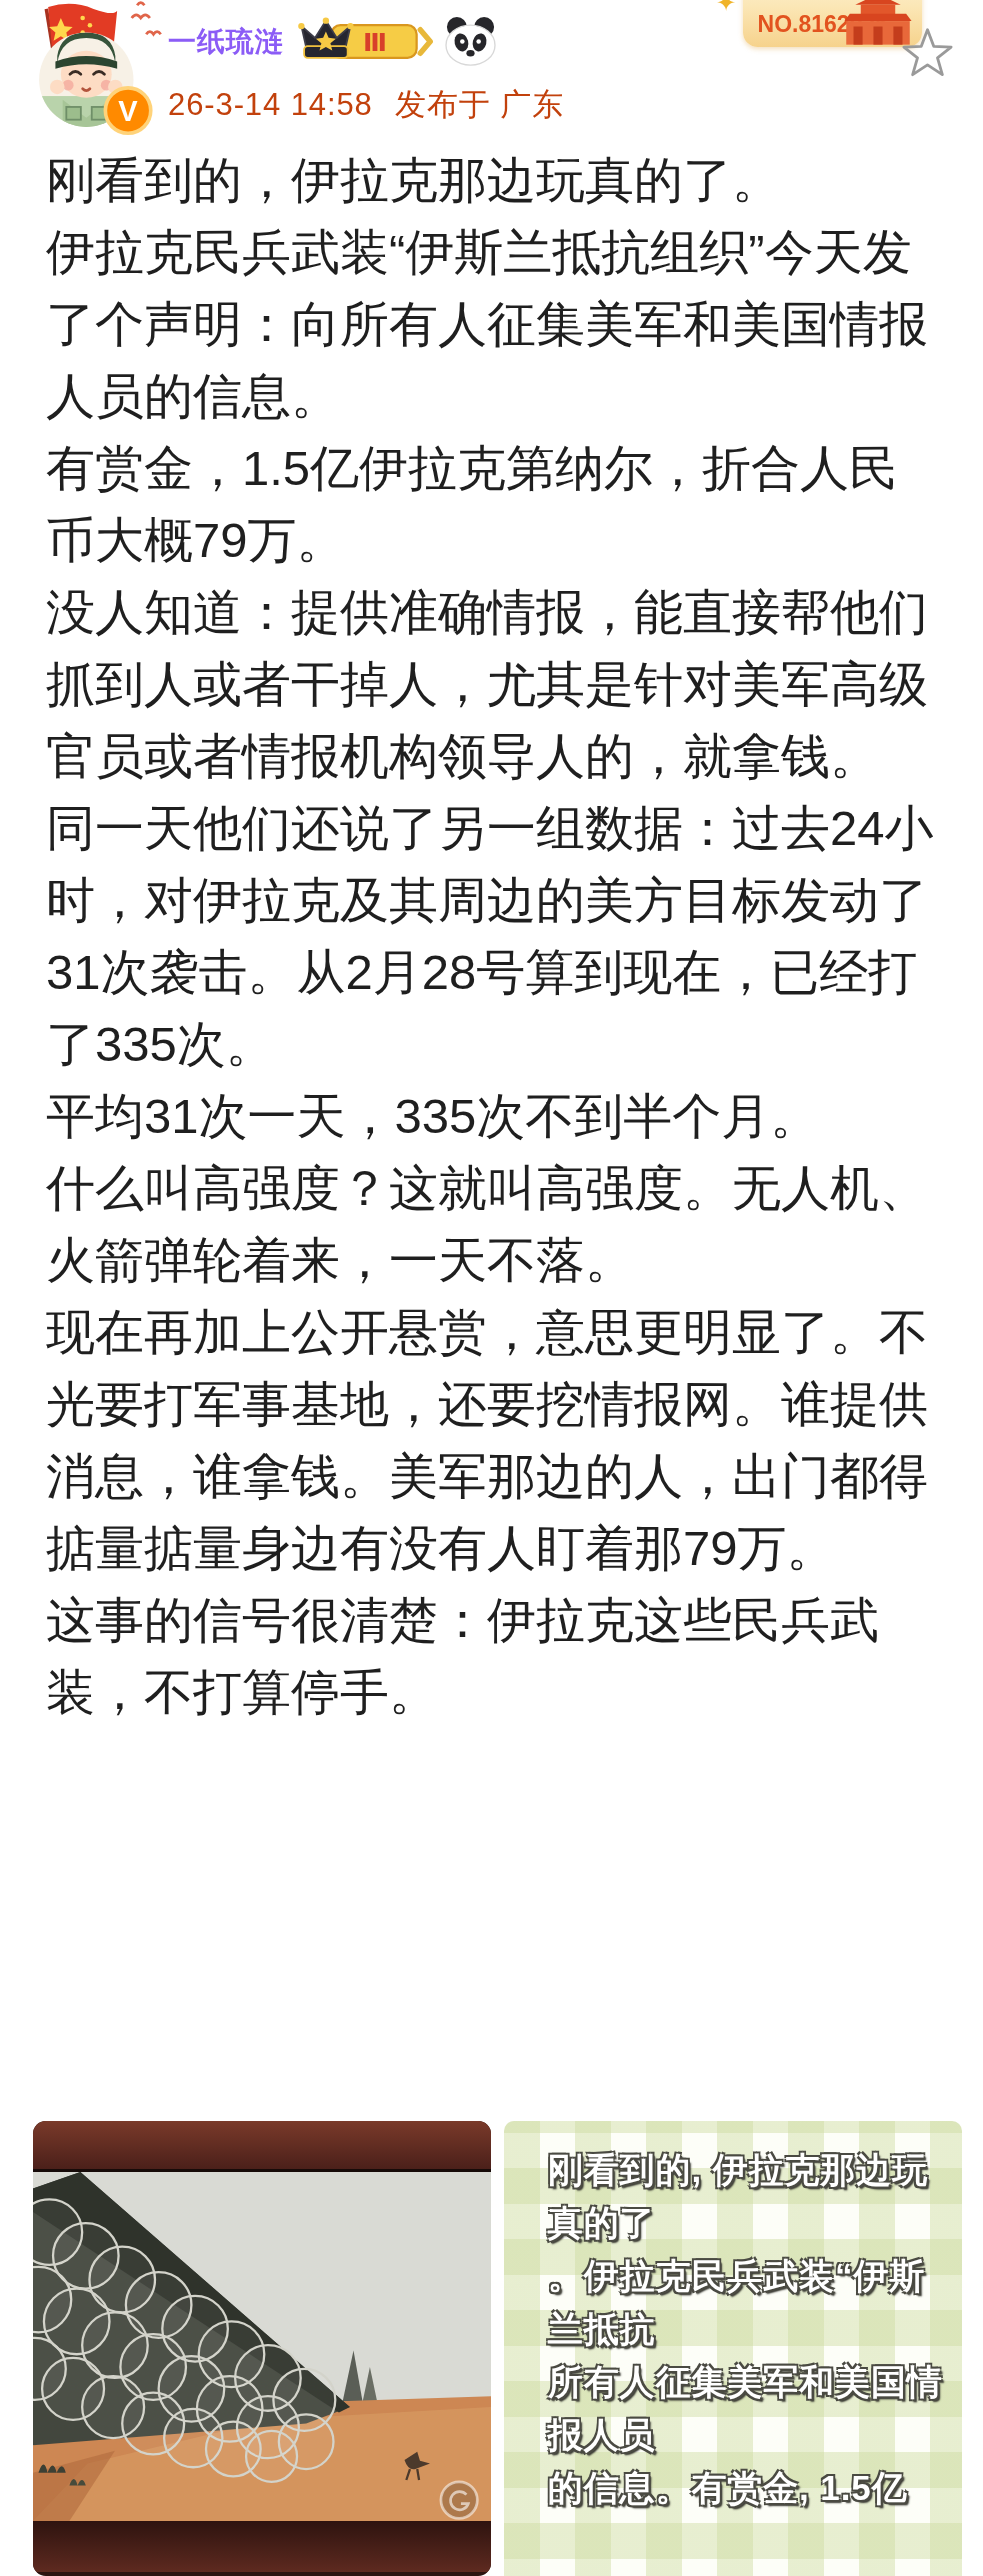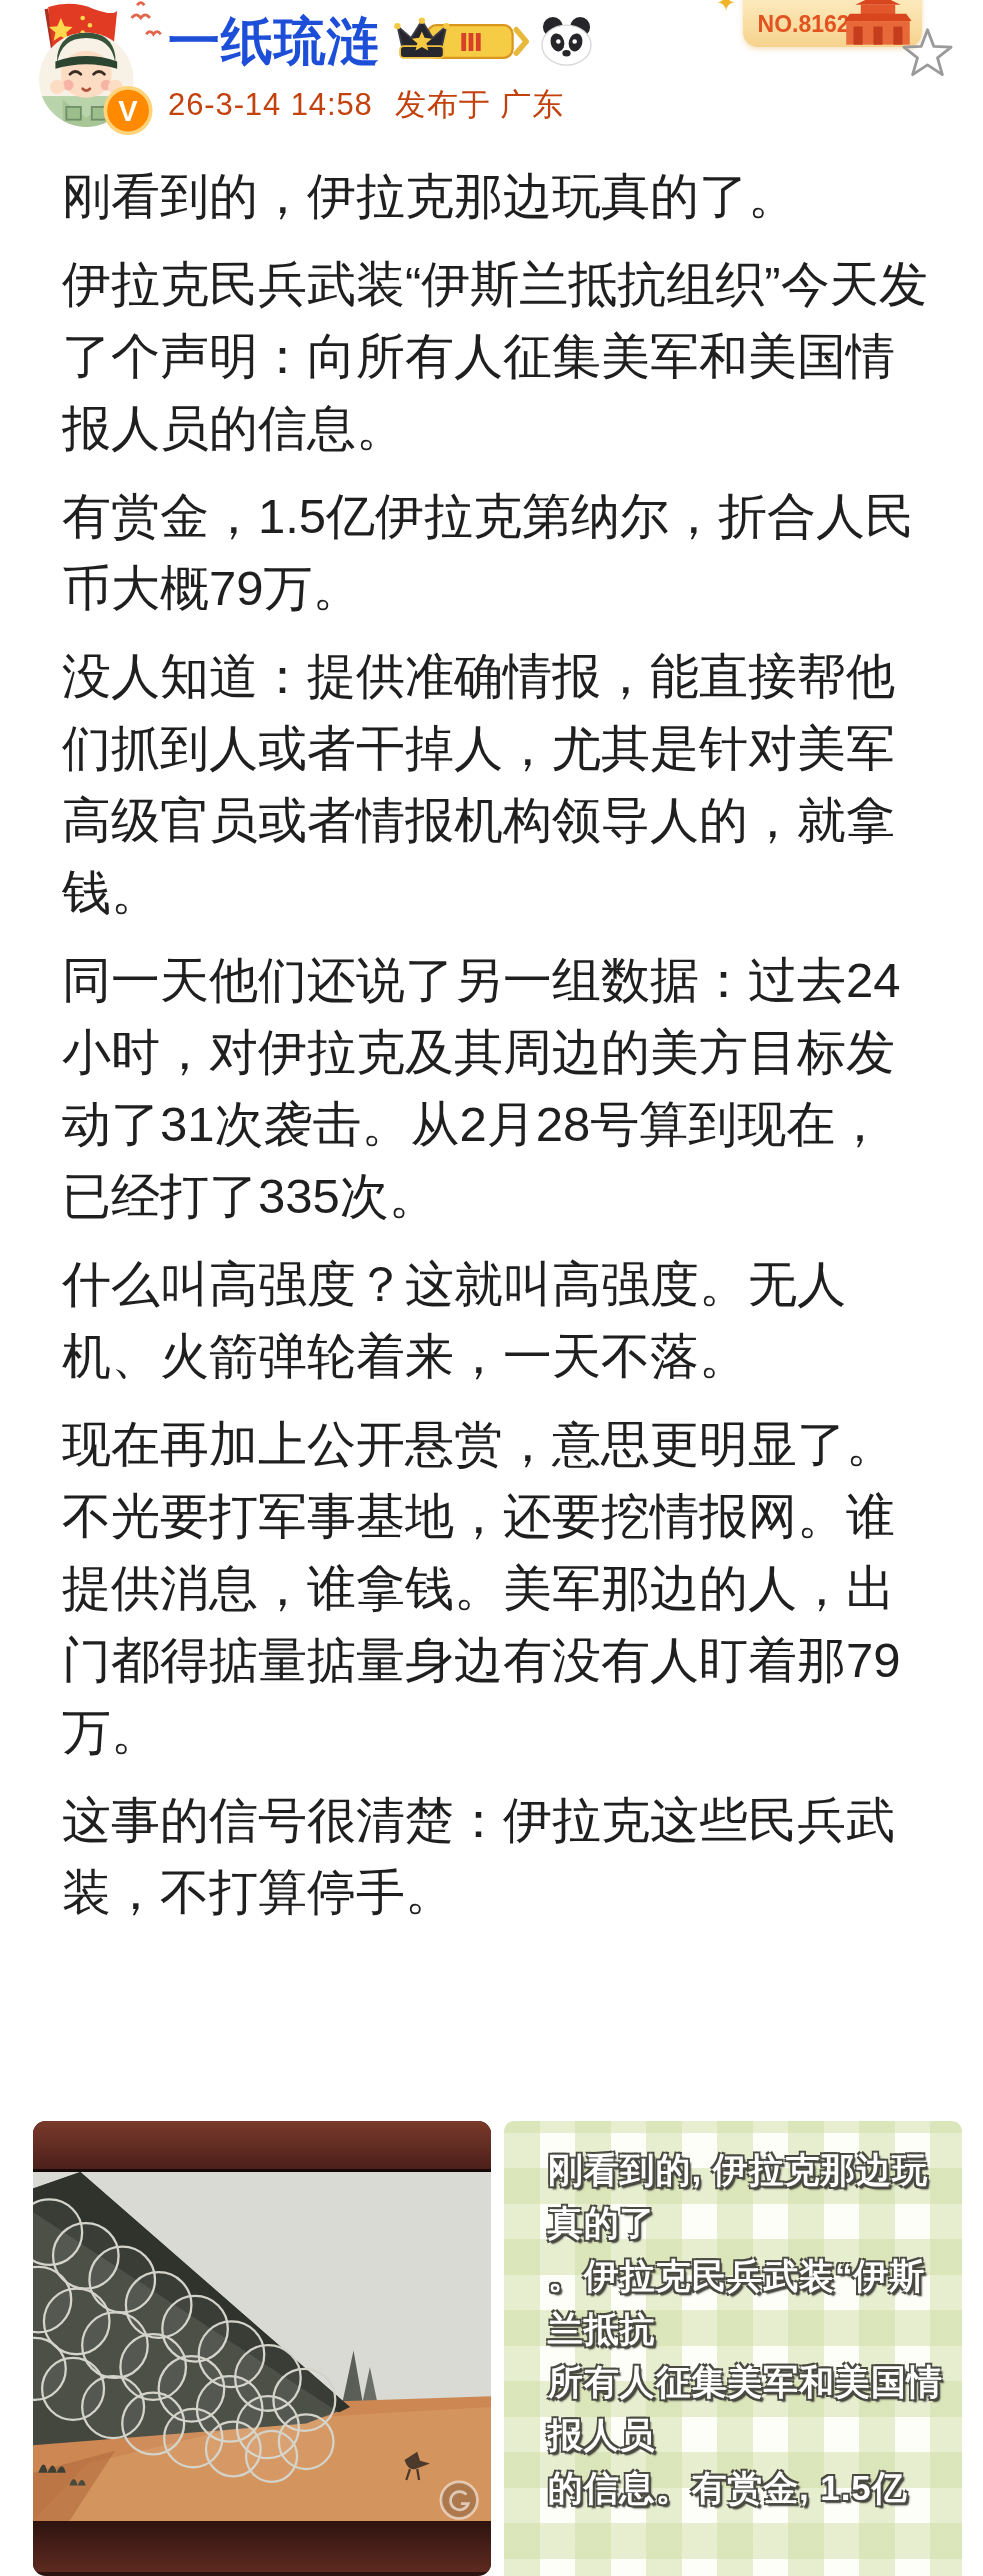--- a/index.html
+++ b/index.html
@@ -4,40 +4,40 @@
 <style>
   * { box-sizing: border-box; margin: 0; padding: 0; }
   html,body { width:984px; height:2576px; background:#ffffff; overflow:hidden;
               font-family:"Liberation Sans","DejaVu Sans",sans-serif; }
   .page { position:relative; width:984px; height:2576px; background:#fff; }
 
   
   .header { position:relative; height:138px; }
   .avatar-wrap { position:absolute; left:25.5px; top:-1.8px; width:146px; height:138px; cursor:pointer; }
   .name-row { position:absolute; left:168px; top:16.4px; height:51px; display:flex; align-items:center; gap:11px; }
-  .username { font-size:52px; font-weight:600; color:#1d4ed8; letter-spacing:0.9px; cursor:pointer; }
+  .username { font-size:28px; font-weight:600; color:#8b5cf6; letter-spacing:0.9px; cursor:pointer; }
   .meta-row { position:absolute; left:168px; top:84px; font-size:31px; color:#c2410c; letter-spacing:0.9px; }
   .meta-row span { margin-right:12.8px; }
 
   
   .deco-badge { position:absolute; right:62px; top:-40px; width:179px; height:87px;
                 border-radius:14.6px; background:linear-gradient(180deg,#fdf6e0 0%,#fbe6b4 55%,#f6d28c 100%);
                 box-shadow:0 1.8px 5.5px rgba(220,160,60,.35); overflow:hidden; cursor:pointer; }
   .deco-script { position:absolute; left:12.8px; top:-14.6px; font-size:40px; font-weight:bold;
                  color:#d8361f; transform:rotate(-5deg); font-family:"Liberation Serif","DejaVu Serif",serif; }
   .deco-no { position:absolute; left:14.6px; top:51px; font-size:23px; font-weight:bold; color:#e2531f; }
   .deco-building { position:absolute; right:5.5px; bottom:1.8px; }
   .deco-star { position:absolute; right:248px; top:-11px; font-size:24px; color:#f0b429; }
 
   .fav-star { position:absolute; right:31px; top:25.5px; width:51px; height:51px; cursor:pointer; }
 
   
   .post-text { position:absolute; left:0; top:144px; width:984px; padding:0 38px 0 46px;
                font-size:49px; line-height:72px; color:#1f1f1f; }
-  .post-text p { margin:16px; }
+  .post-text p { margin:0; }
 
   
   .attachment { position:absolute; left:33px; top:2121px; width:929px; height:455px;
                 display:flex; gap:12.8px; }
   .photo { position:relative; width:458px; height:455px; border-radius:12.8px; overflow:hidden;
            background:#2b1410; cursor:pointer; }
   .photo-bar-top { height:51px; background:linear-gradient(180deg,#7a3a2a,#4b201a);
                    border-bottom:3.6px solid #170b09; }
   .photo-scene { display:block; width:458px; height:349px; }
   .photo-bar-bottom { height:51px; background:linear-gradient(180deg,#2e130f,#5e2a20); }
@@ -161,20 +161,21 @@
       <path d="M27 4 L33.6 21.5 L52 22.3 L37.6 33.8 L42.7 51.5 L27 41.2 L11.3 51.5 L16.4 33.8 L2 22.3 L20.4 21.5 Z" fill="none" stroke="#9a9a9a" stroke-width="3" stroke-linejoin="round"></path>
     </svg>
   </div>
 
   <div class="post-text">
     <p>刚看到的，伊拉克那边玩真的了。</p>
     <p>伊拉克民兵武装“伊斯兰抵抗组织”今天发了个声明：向所有人征集美军和美国情报人员的信息。</p>
     <p>有赏金，1.5亿伊拉克第纳尔，折合人民币大概79万。</p>
     <p>没人知道：提供准确情报，能直接帮他们抓到人或者干掉人，尤其是针对美军高级官员或者情报机构领导人的，就拿钱。</p>
     <p>同一天他们还说了另一组数据：过去24小时，对伊拉克及其周边的美方目标发动了31次袭击。从2月28号算到现在，已经打了335次。</p>
+    <p>平均31次一天，335次不到半个月。</p>
     <p>什么叫高强度？这就叫高强度。无人机、火箭弹轮着来，一天不落。</p>
     <p>现在再加上公开悬赏，意思更明显了。不光要打军事基地，还要挖情报网。谁提供消息，谁拿钱。美军那边的人，出门都得掂量掂量身边有没有人盯着那79万。</p>
     <p>这事的信号很清楚：伊拉克这些民兵武装，不打算停手。</p>
   </div>
 
   <div class="attachment">
 
     <div class="photo">
       <div class="photo-bar-top"></div>
       <svg class="photo-scene" viewBox="0 0 503 383" preserveAspectRatio="none">

